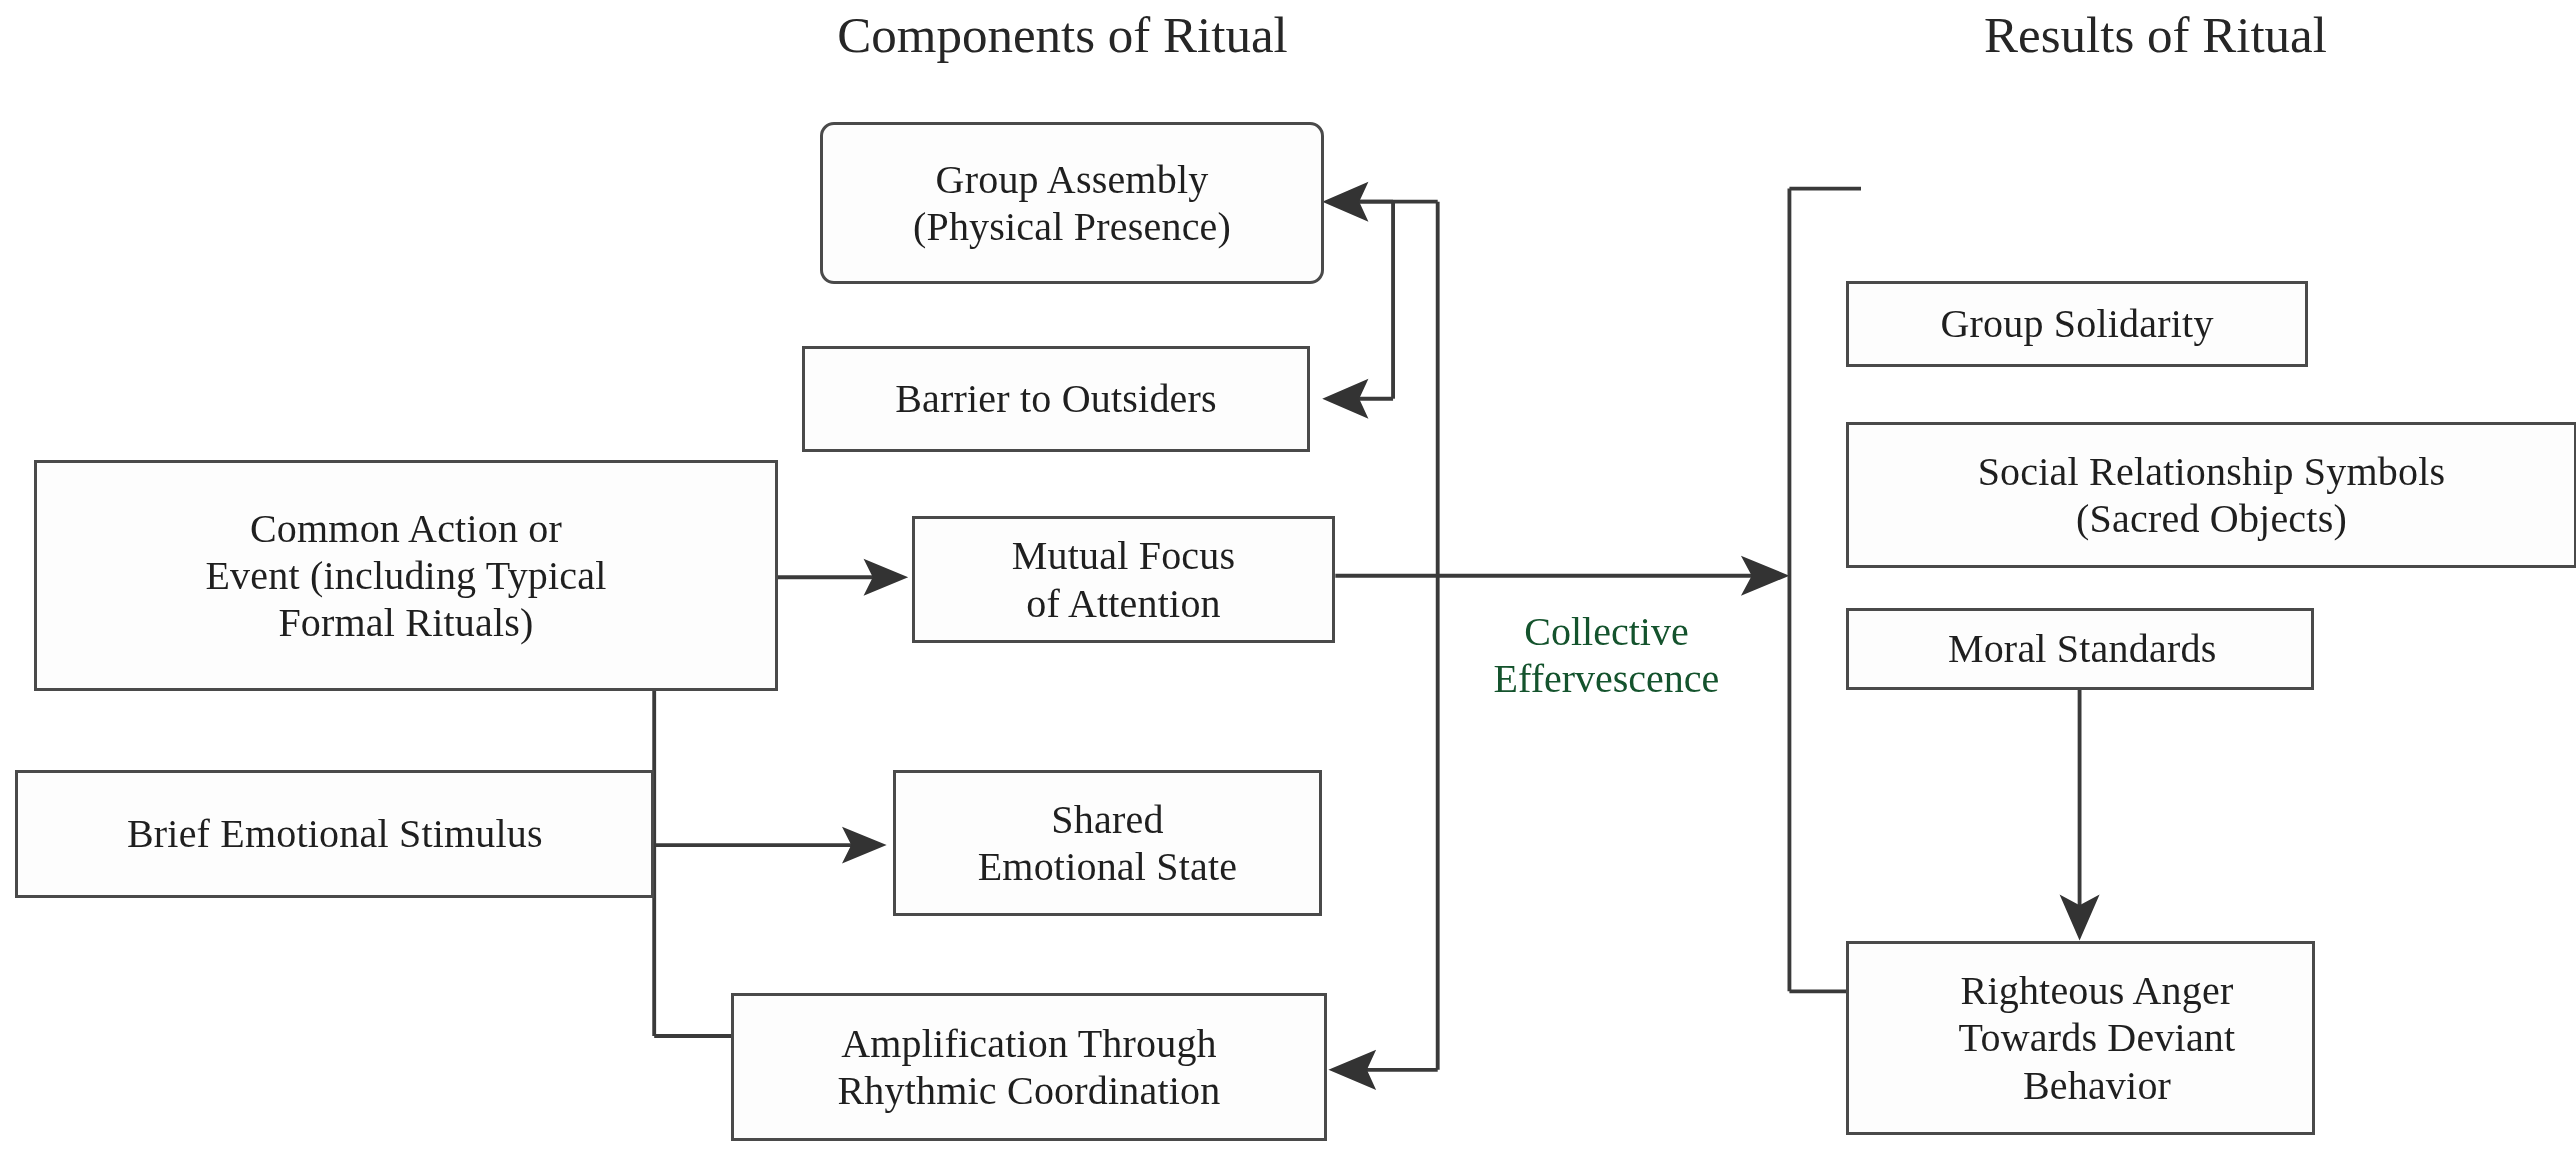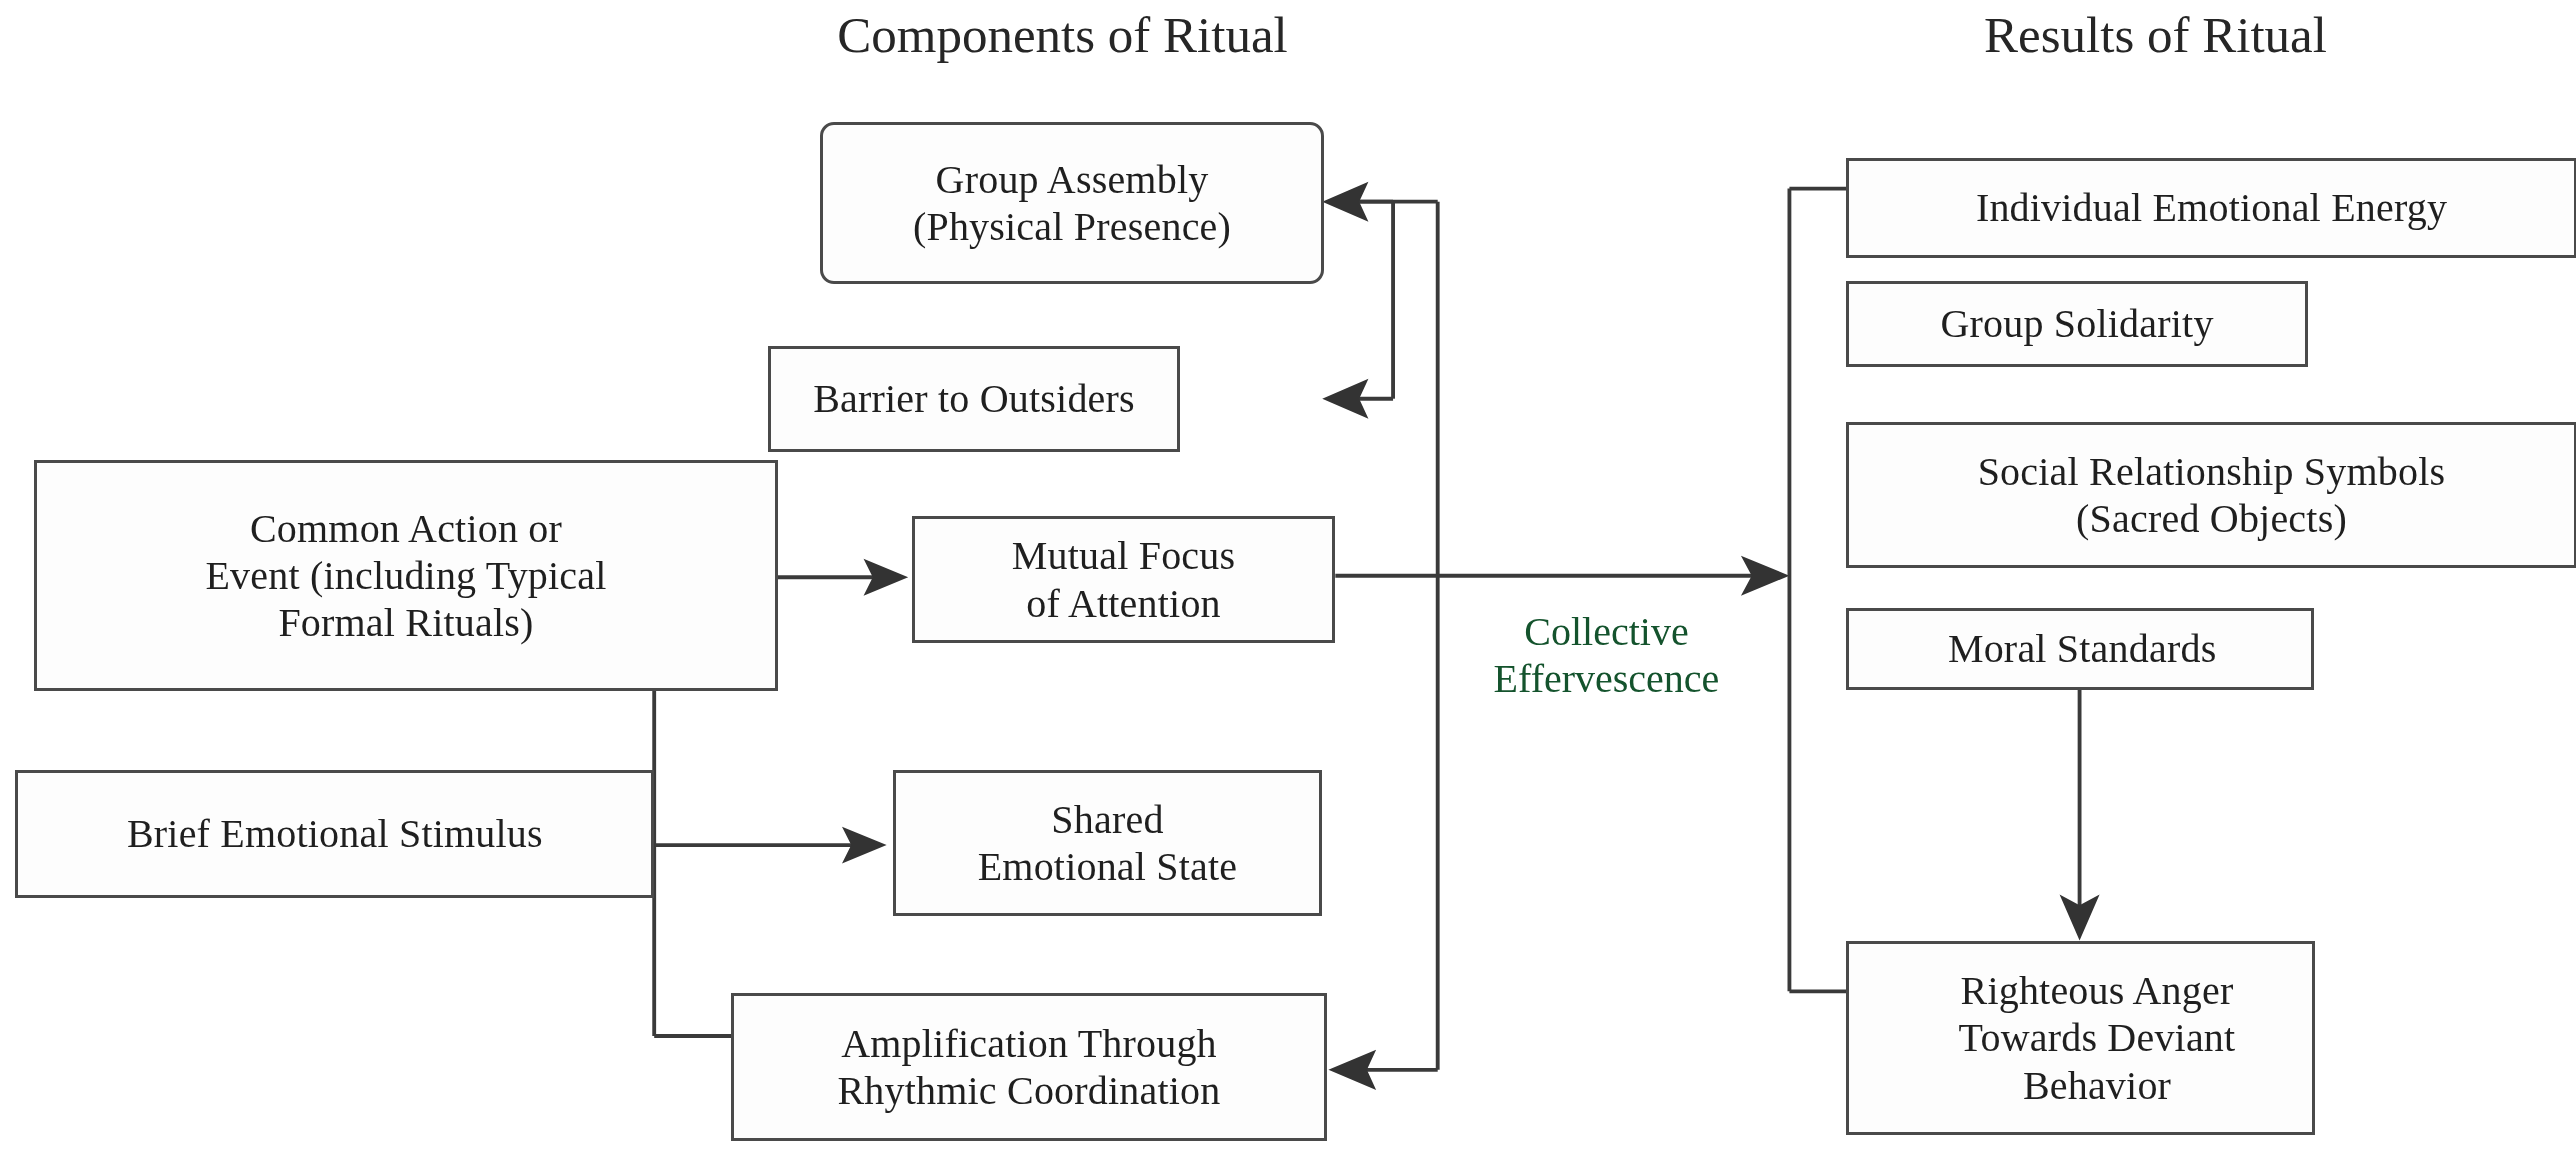--- a/index.html
+++ b/index.html
@@ -119,21 +119,21 @@
 
   <div class="node" style="left:15.4px; top:770px; width:639px; height:128px;">
     <span style="white-space:pre-line;">Brief Emotional Stimulus</span>
   </div>
 
   <div class="node" style="left:820px; top:122px; width:504px; height:162px;border-radius:14px;">
     <span style="white-space:pre-line;">Group Assembly
 (Physical Presence)</span>
   </div>
 
-  <div class="node" style="left:768px; top:346px; width:412px; height:106px;">
+  <div class="node" style="left:802px; top:346px; width:508px; height:106px;">
     <span style="white-space:pre-line;">Barrier to Outsiders</span>
   </div>
 
   <div class="node" style="left:912px; top:516px; width:423px; height:127px;">
     <span style="white-space:pre-line;">Mutual Focus
 of Attention</span>
   </div>
 
   <div class="node" style="left:893px; top:770px; width:429px; height:146px;">
     <span style="white-space:pre-line;">Shared
@@ -141,23 +141,20 @@
   </div>
 
   <div class="node" style="left:731px; top:993px; width:596px; height:148px;">
     <span style="white-space:pre-line;">Amplification Through
 Rhythmic Coordination</span>
   </div>
 
   <div class="edge-label" style="left:1445px; top:608px; width:323px;">Collective
 Effervescence</div>
 
-  <div class="node" style="left:1846px; top:158px; width:731px; height:100px;">
-    <span style="white-space:pre-line;">Individual Emotional Energy</span>
-  </div>
 
   <div class="node" style="left:1846px; top:281px; width:462px; height:86px;">
     <span style="white-space:pre-line;">Group Solidarity</span>
   </div>
 
   <div class="node" style="left:1846px; top:422px; width:731px; height:146px;">
     <span style="white-space:pre-line;">Social Relationship Symbols
 (Sacred Objects)</span>
   </div>
 

